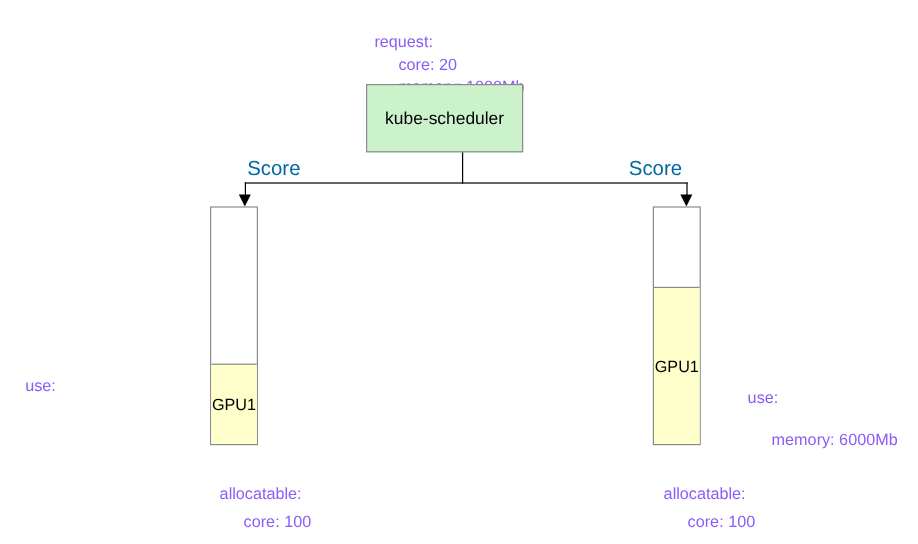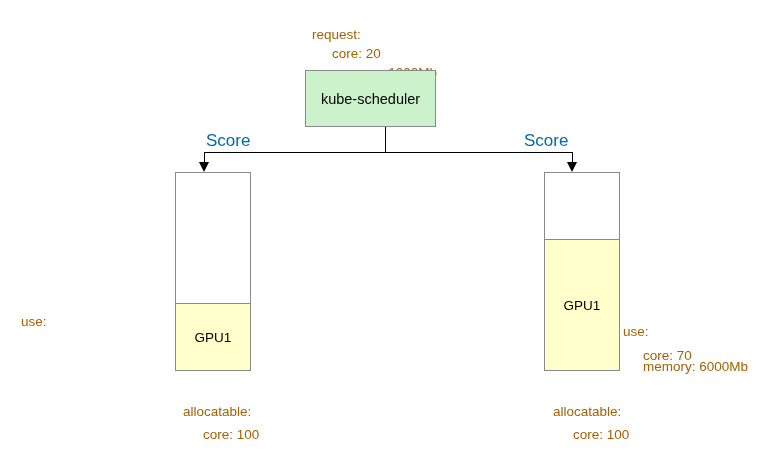--- a/index.html
+++ b/index.html
@@ -14,21 +14,21 @@
     background: #ffffff;
     font-family: "Liberation Sans", sans-serif;
     color: #000000;
     overflow: hidden;
   }
   .txt {
     position: absolute;
     font-size: 13.5px;
     line-height: 19px;
     white-space: pre;
-    color: #a16207;
+    color: #8b5cf6;
   }
 
   
   #scheduler-box {
     position: absolute;
     left: 305px;
     top: 70px;
     width: 131px;
     height: 57px;
     background: #ccf2cc;
@@ -39,21 +39,21 @@
     justify-content: center;
   }
   #scheduler-box .label {
     font-size: 14.5px;
     color: #000;
   }
 
   
   .node-box {
     position: absolute;
-    width: 76px;
+    width: 40px;
     height: 199px;
     border: 1px solid #8a8a8a;
     box-sizing: border-box;
     background: #ffffff;
   }
   .node-used {
     position: absolute;
     left: 0;
     right: 0;
     bottom: 0;
@@ -153,23 +153,20 @@
 
   <div class="node-box" style="left:544px; top:172px;">
     <div class="node-used" style="height:131px;">
       <span class="label">GPU1</span>
     </div>
   </div>
 
   <div class="txt" style="left:608px; top:303px;">
     <span>use:</span>
   </div>
-  <div class="txt" style="left:628px; top:327px;">
-    <span>core: 70</span>
-  </div>
   <div class="txt" style="left:628px; top:338px;">
     <span>memory: 6000Mb</span>
   </div>
 
   <div class="txt" style="left:538px; top:383px;">
     <span>allocatable:</span>
   </div>
   <div class="txt" style="left:558px; top:406px;">
     <span>core: 100</span>
   </div>

